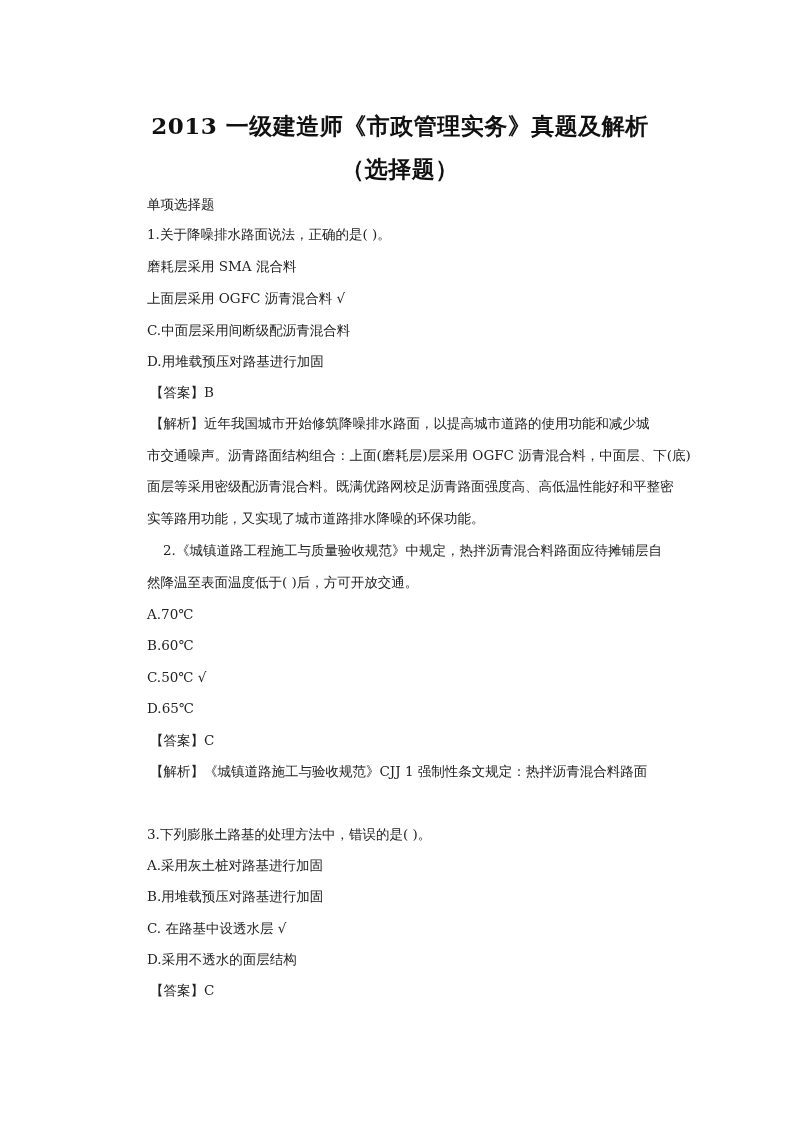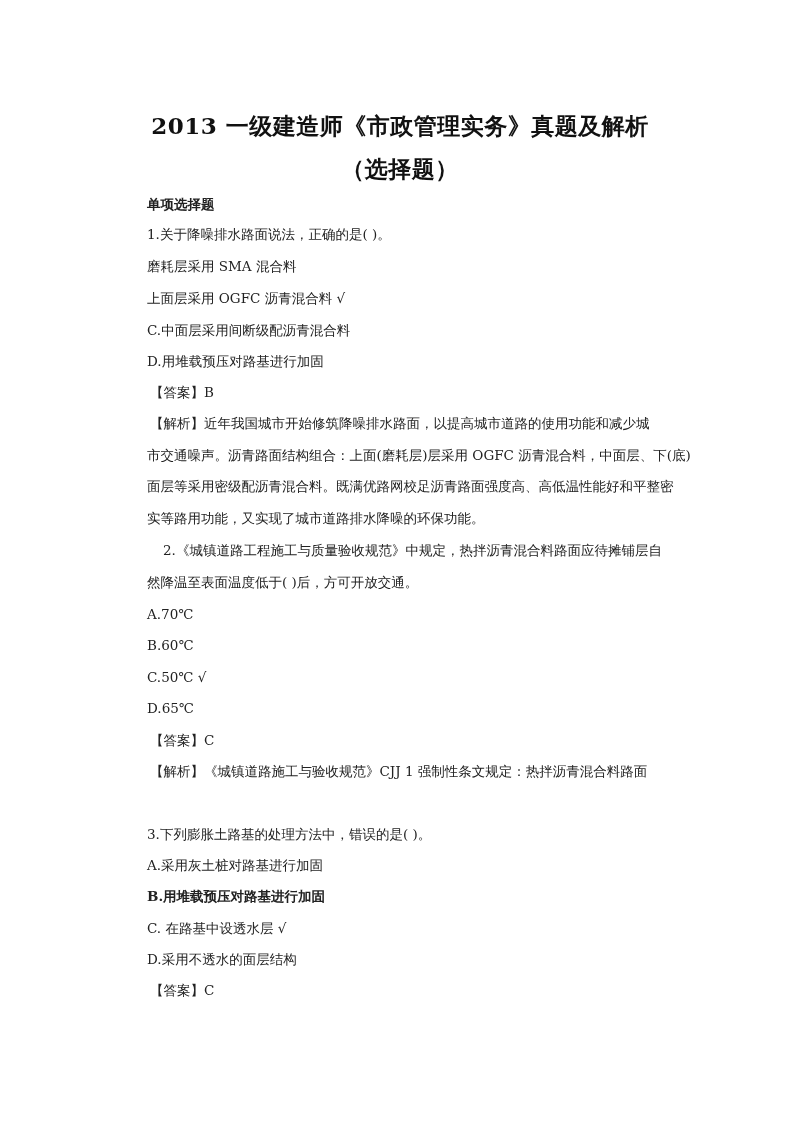--- a/index.html
+++ b/index.html
@@ -5,21 +5,21 @@
   html, body { margin: 0; padding: 0; background: #ffffff; }
   body { width: 800px; height: 1132px; position: relative; overflow: hidden;
          font-family: "DejaVu Serif", "Liberation Serif", serif; color: #1a1a1a; }
   .page { position: absolute; left: 0; top: 7px; width: 774px; height: 1132px; padding-left: 40px; }
   .title { position: absolute; left: 0; width: 800px; text-align: center;
            font-weight: bold; font-size: 23px; letter-spacing: 0.5px; color: #111; }
   .t1 { top: 104px; }
   .t2 { top: 147px; }
   .line { position: absolute; left: 147px; font-size: 13.5px; white-space: nowrap; color: #222; }
   .ind { left: 163px; }
-  .bold { font-weight: bold; }
+  .bold { font-weight: normal; }
 </style>
 </head>
 <body>
 
 <div class="page">
   <div class="title t1">2013 一级建造师《市政管理实务》真题及解析</div>
   <div class="title t2">（选择题）</div>
 
   <div class="line bold" style="top:189px;">单项选择题</div>
 
@@ -38,17 +38,17 @@
   <div class="line" style="top:567px;">然降温至表面温度低于( )后，方可开放交通。</div>
   <div class="line" style="top:599px;">A.70℃</div>
   <div class="line" style="top:630px;text-align:right;">B.60℃</div>
   <div class="line" style="top:662px;">C.50℃ √</div>
   <div class="line" style="top:693px;">D.65℃</div>
   <div class="line" style="top:725px; left:150px;">【答案】C</div>
   <div class="line" style="top:756px; left:150px;">【解析】《城镇道路施工与验收规范》CJJ 1 强制性条文规定：热拌沥青混合料路面</div>
 
   <div class="line" style="top:819px;">3.下列膨胀土路基的处理方法中，错误的是( )。</div>
   <div class="line" style="top:850px;">A.采用灰土桩对路基进行加固</div>
-  <div class="line" style="top:881px;font-weight:bold;">B.用堆载预压对路基进行加固</div>
+  <div class="line" style="top:881px;">B.用堆载预压对路基进行加固</div>
   <div class="line" style="top:913px;">C.  在路基中设透水层 √</div>
   <div class="line" style="top:944px;">D.采用不透水的面层结构</div>
   <div class="line" style="top:975px; left:150px;">【答案】C</div>
 </div>
 
 </body></html>

